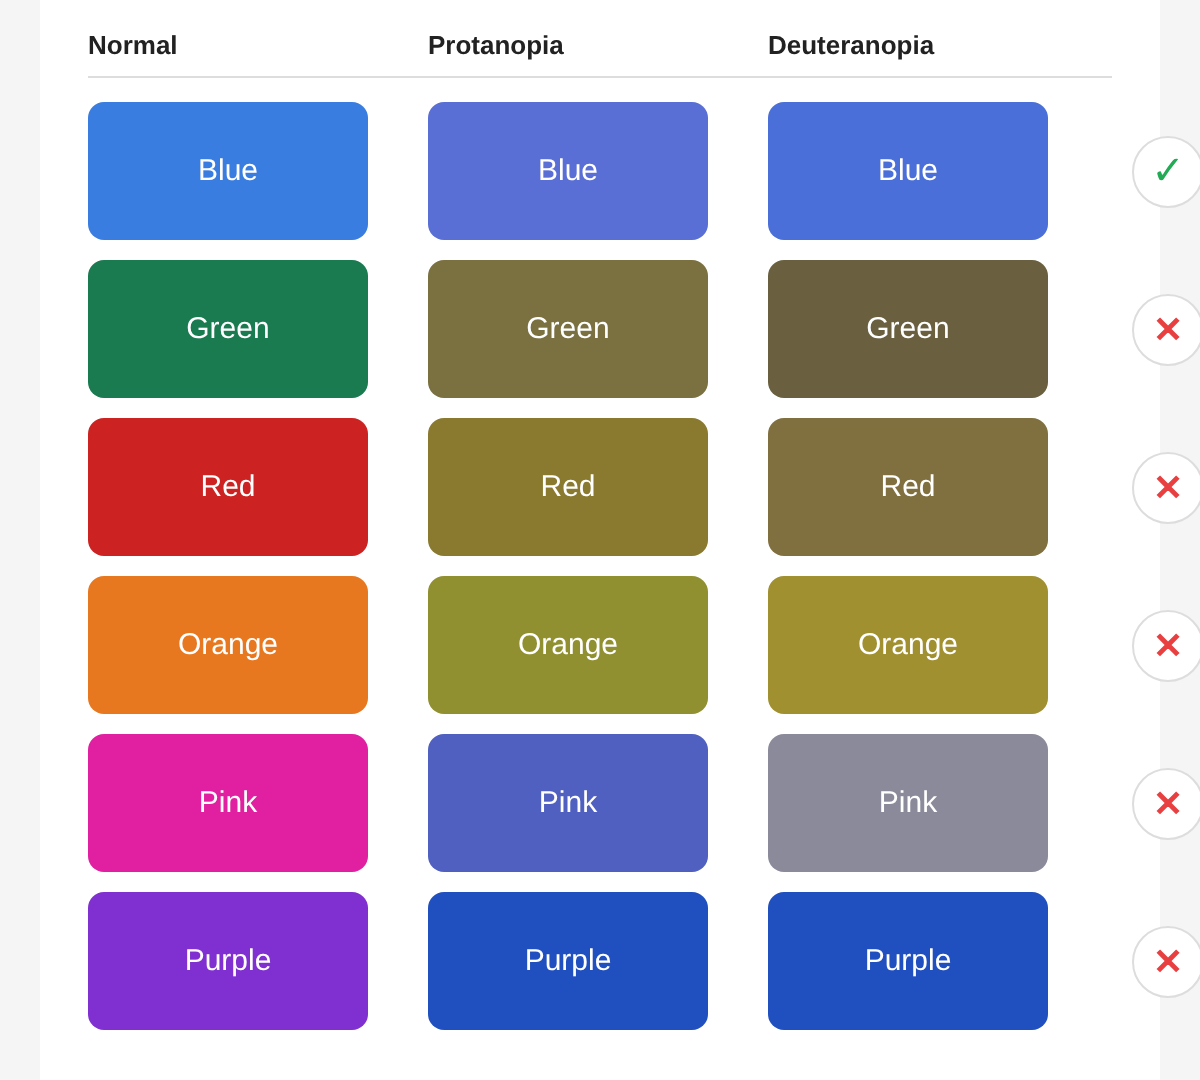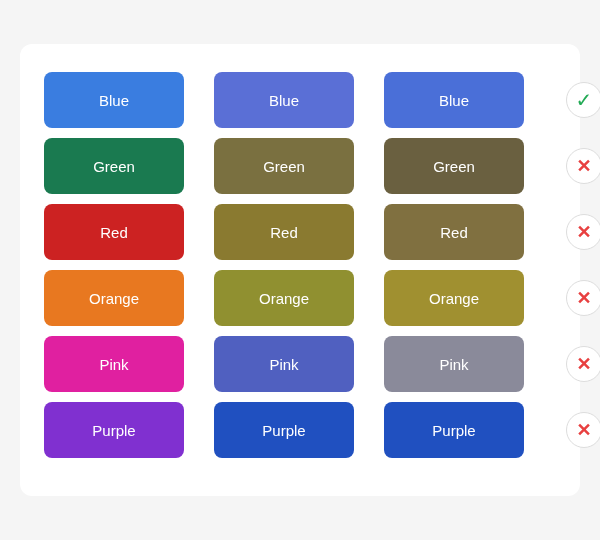--- a/index.html
+++ b/index.html
@@ -39,21 +39,21 @@
       display: grid;
       grid-template-columns: 170px 170px 170px 60px;
       align-items: center;
       margin-bottom: 10px;
     }
 
     .color-btn {
       display: flex;
       align-items: center;
       justify-content: center;
-      height: 56px;
+      height: 69px;
       width: 140px;
       border-radius: 8px;
       color: #fff;
       font-size: 15px;
       font-weight: 500;
       border: none;
       cursor: default;
     }
 
     .icon-cell {
@@ -74,20 +74,26 @@
       background: #fff;
     }
 
     .check { color: #22aa55; font-size: 20px; }
     .cross { color: #e84040; font-size: 18px; font-weight: 700; }
   </style>
 </head>
 <body>
 
 <div class="container">
+  <div class="header-row">
+    <div class="header-cell">Normal</div>
+    <div class="header-cell">Protanopia</div>
+    <div class="header-cell">Deuteranopia</div>
+    <div class="header-cell"></div>
+  </div>
 
   <div id="rows-container">
       <div class="data-row">
         <div>
           <div class="color-btn" style="background: rgb(58, 125, 224);">Blue</div>
         </div>
         <div>
           <div class="color-btn" style="background: rgb(90, 111, 214);">Blue</div>
         </div>
         <div>

